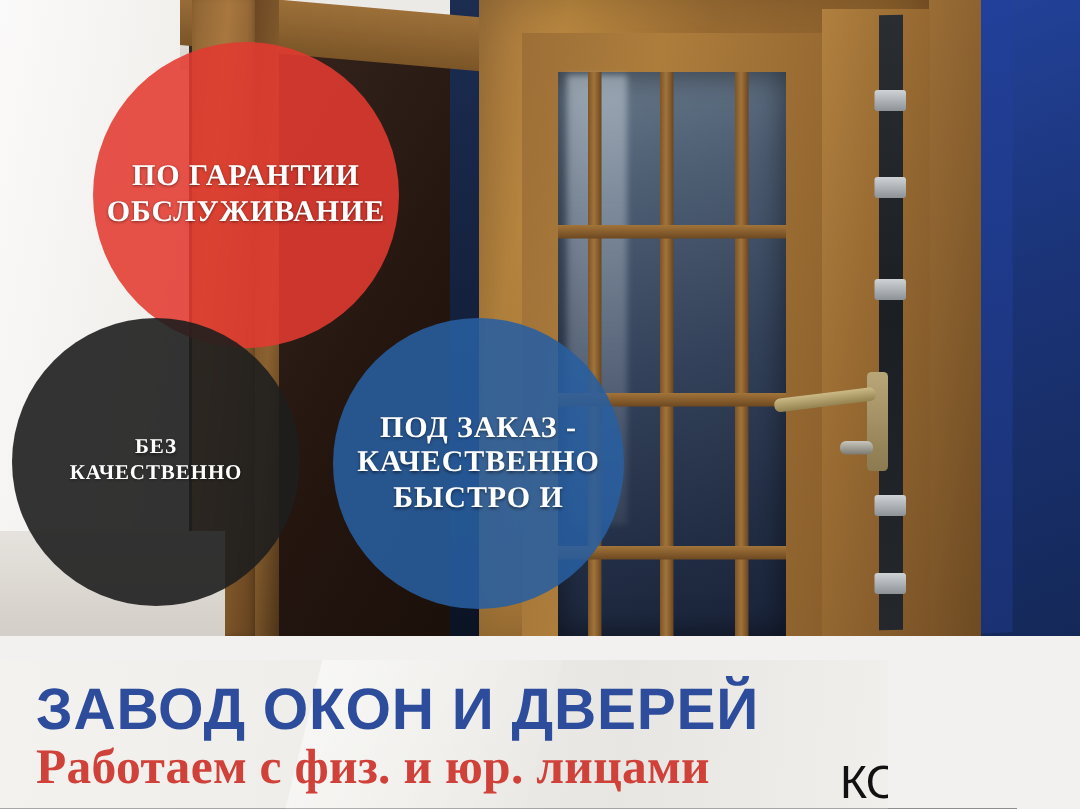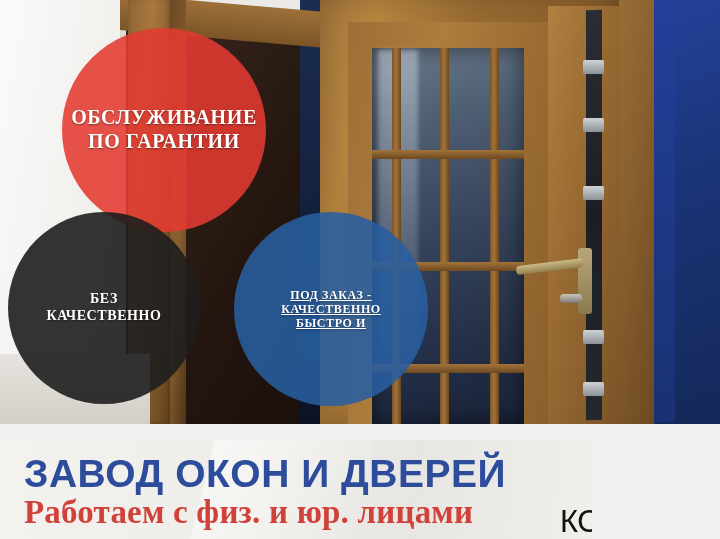--- a/index.html
+++ b/index.html
@@ -219,26 +219,25 @@
     font-size: 20px;
   }
   .bubble-black {
     left: 8px; top: 212px;
     width: 192px; height: 192px;
     background: rgba(30, 30, 30, 0.90);
     font-size: 14px;
     z-index: 3;
   }
   .bubble-blue {
-    left: 234px; top: 212px;
+    left: 222px; top: 212px;
     width: 194px; height: 194px;
     background: rgba(40, 95, 160, 0.88);
-    font-size: 12px;
+    font-size: 20px;
     z-index: 2;
-    text-decoration: underline;
   }
   .bubble-inner { padding: 0 16px; }
 
   
   .banner {
     position: absolute;
     left: 0; top: 440px;
     width: 592px; height: 115px;
     background: linear-gradient(95deg, #f3f2ee 0%, #eeede9 40%, #e7e6e2 70%, #f0efeb 100%);
     overflow: hidden;
@@ -367,22 +366,22 @@
 
     <div class="handle-plate"></div>
     <div class="handle-bar"></div>
     <div class="handle-key"></div>
 
     <div class="floor"></div>
   </div>
 
   <div class="bubble bubble-red">
     <div class="bubble-inner">
+      <div>ПО ГАРАНТИИ</div>
       <div>ОБСЛУЖИВАНИЕ</div>
-      <div>ПО ГАРАНТИИ</div>
     </div>
   </div>
 
   <div class="bubble bubble-blue">
     <div class="bubble-inner">
       <div>ПОД ЗАКАЗ -</div>
       <div>КАЧЕСТВЕННО</div>
       <div>БЫСТРО И</div>
     </div>
   </div>

